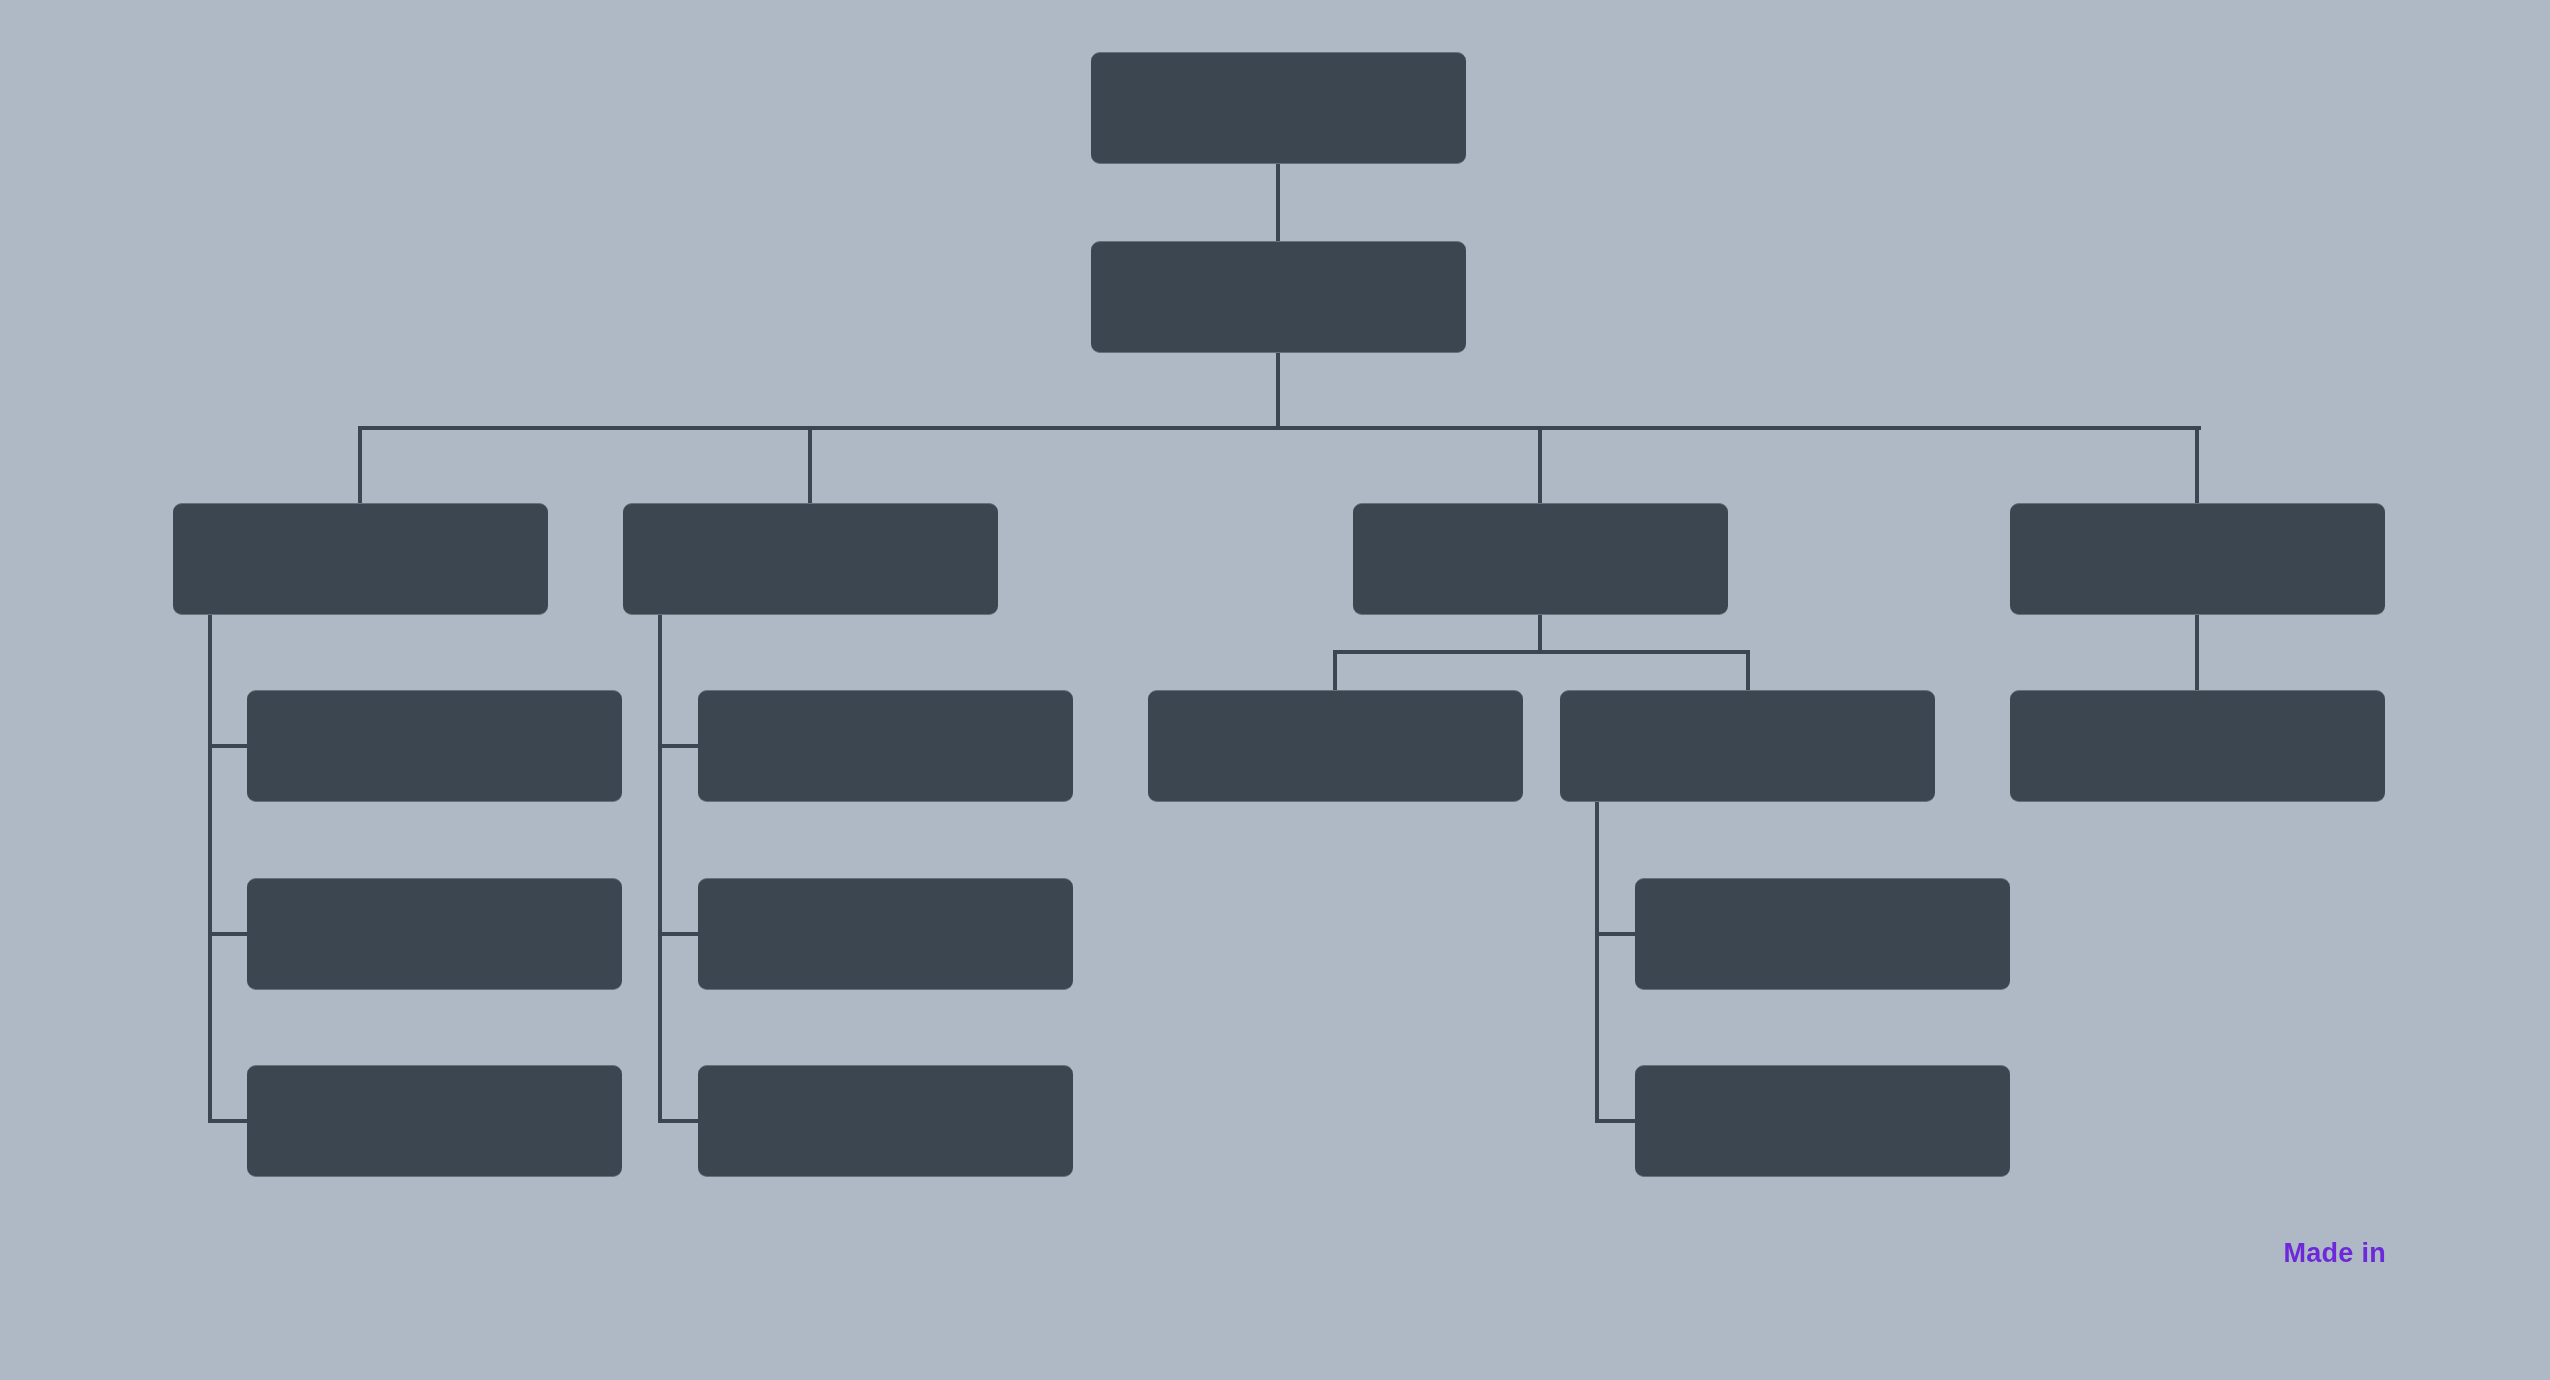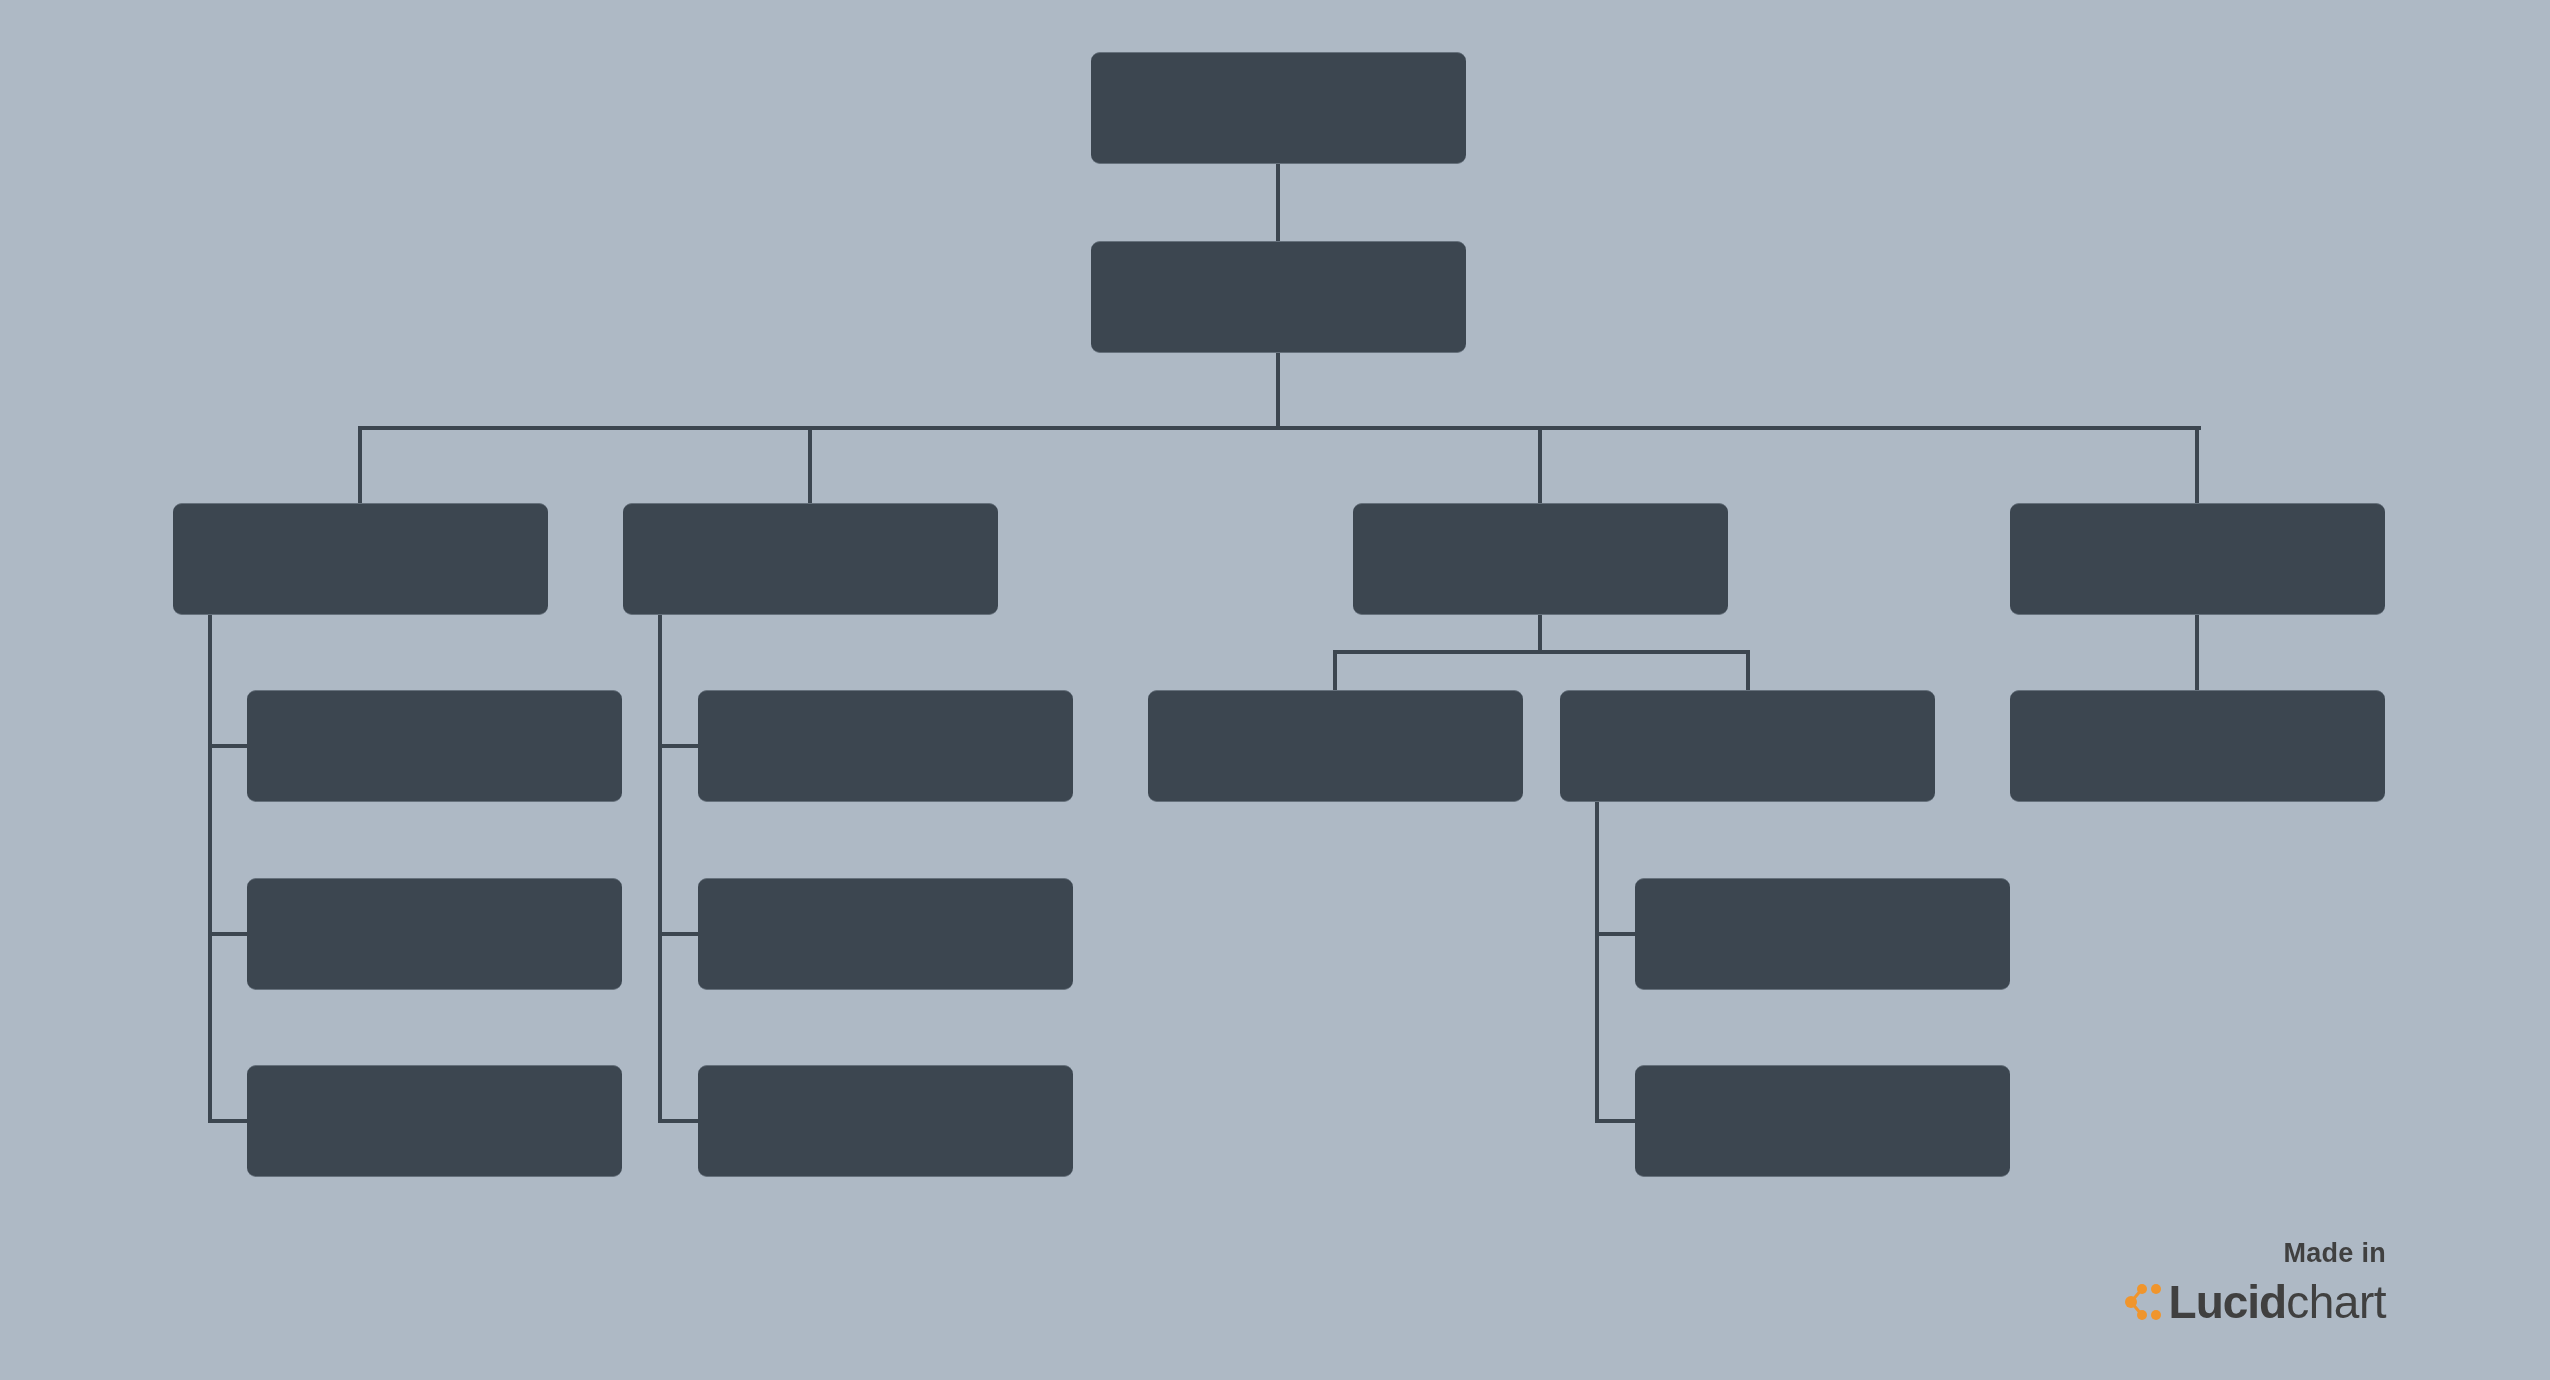--- a/index.html
+++ b/index.html
@@ -16,21 +16,21 @@
     border-radius: 9px;
     box-sizing: border-box;
     border-top: 1px solid #66717c;
     border-bottom: 1px solid #66717c;
   }
   .ln { position: absolute; background: #3c4650; }
   .h { height: 4px; }
   .v { width: 4px; }
   .badge {
     position: absolute; right: 164px; top: 1238px;
-    text-align: right; color: #404040;
+    text-align: right; color: #6d28d9;
   }
   .made-in { font-size: 27px; font-weight: bold; letter-spacing: 0.3px; }
   .brand { display: flex; align-items: center; justify-content: flex-end; margin-top: 6px; }
   .brand-logo { width: 40px; height: 42px; margin-right: 6px; }
   .brand-bold { font-size: 46px; font-weight: bold; letter-spacing: -1px; }
   .brand-light { font-size: 46px; font-weight: normal; letter-spacing: -0.5px; }
 </style>
 </head>
 <body>
 
@@ -84,26 +84,13 @@
   <div class="node" style="left:1148px; top:690px;"><span></span></div>
   <div class="node" style="left:1560px; top:690px;"><span></span></div>
   <div class="node" style="left:1635px; top:878px;"><span></span></div>
   <div class="node" style="left:1635px; top:1065px;"><span></span></div>
 
   <div class="node" style="left:2010px; top:690px;"><span></span></div>
 </div>
 
 <div class="badge">
   <div class="made-in">Made in</div>
-  <div class="brand">
-    <svg class="brand-logo" viewBox="0 0 40 42">
-      <line x1="8" y1="21" x2="19" y2="8" stroke="#f0952c" stroke-width="3"></line>
-      <line x1="8" y1="21" x2="19" y2="34" stroke="#f0952c" stroke-width="3"></line>
-      <circle cx="8" cy="21" r="6" fill="#f0952c"></circle>
-      <circle cx="19" cy="8" r="5" fill="#f0952c"></circle>
-      <circle cx="19" cy="34" r="5" fill="#f0952c"></circle>
-      <circle cx="33" cy="8" r="5" fill="#f0952c"></circle>
-      <circle cx="33" cy="34" r="5" fill="#f0952c"></circle>
-    </svg>
-    <span class="brand-bold">Lucid</span>
-      <span class="brand-light">chart</span>
-  </div>
 </div>
 
 </body></html>

